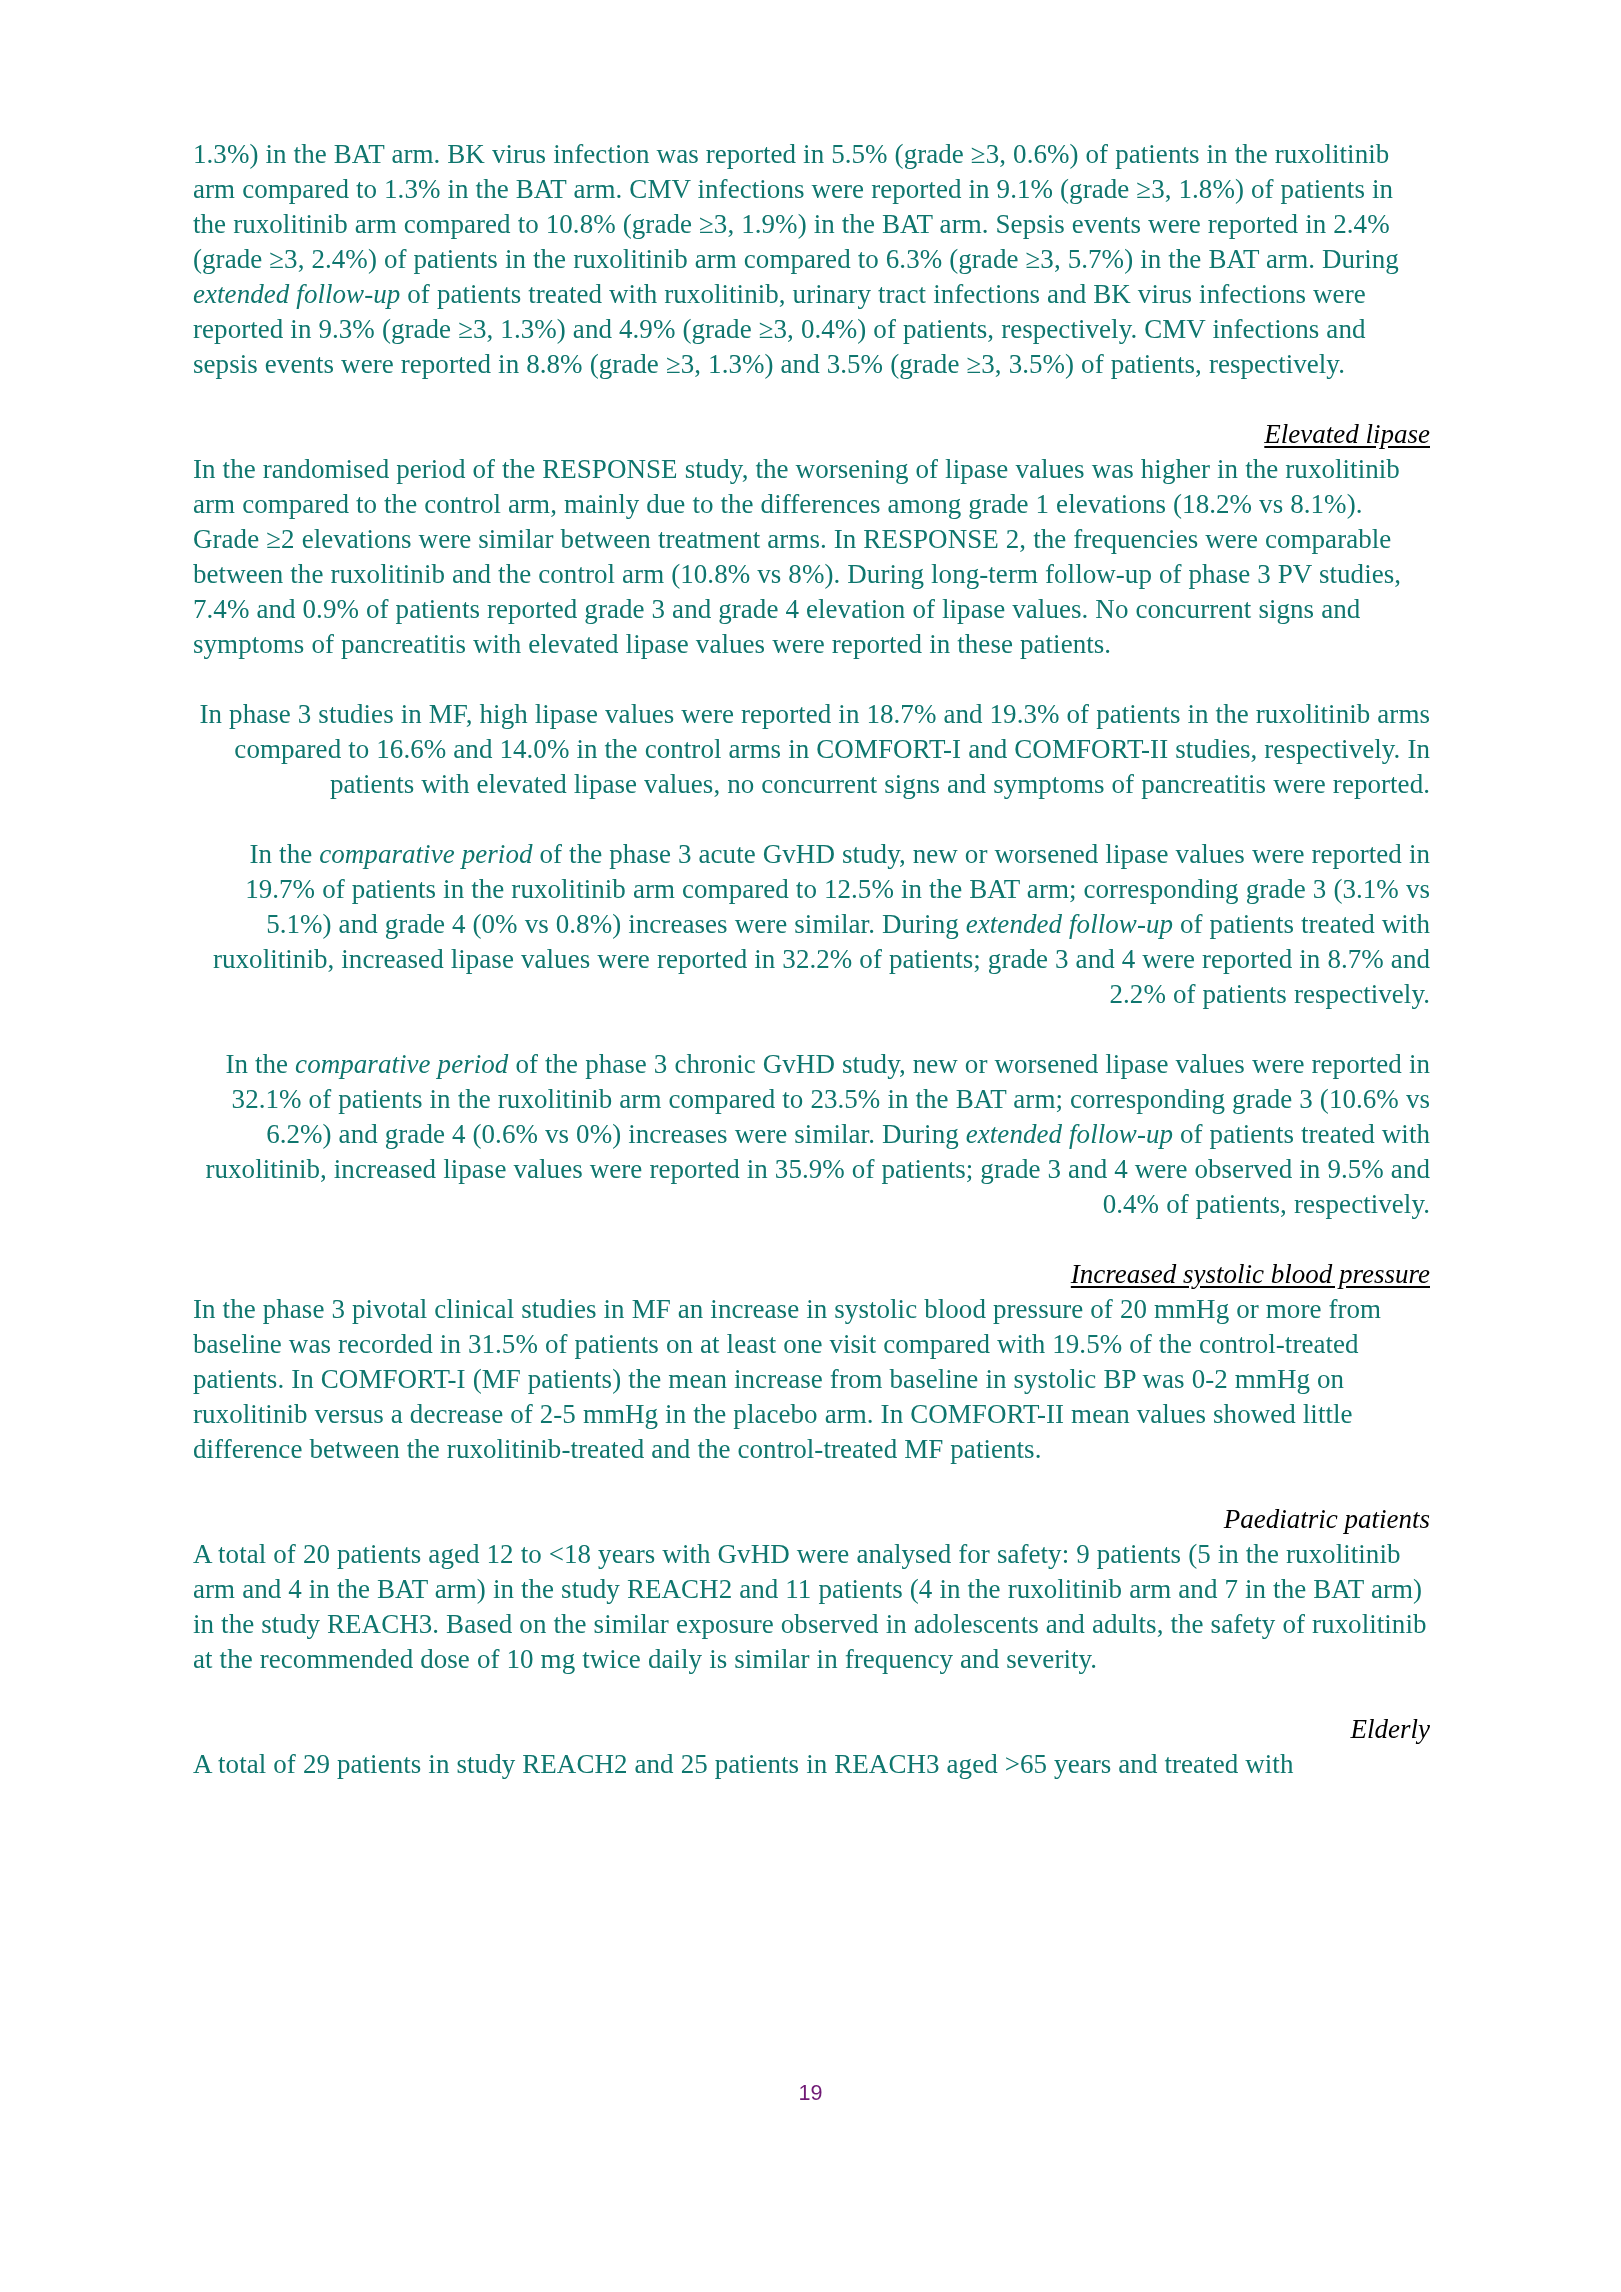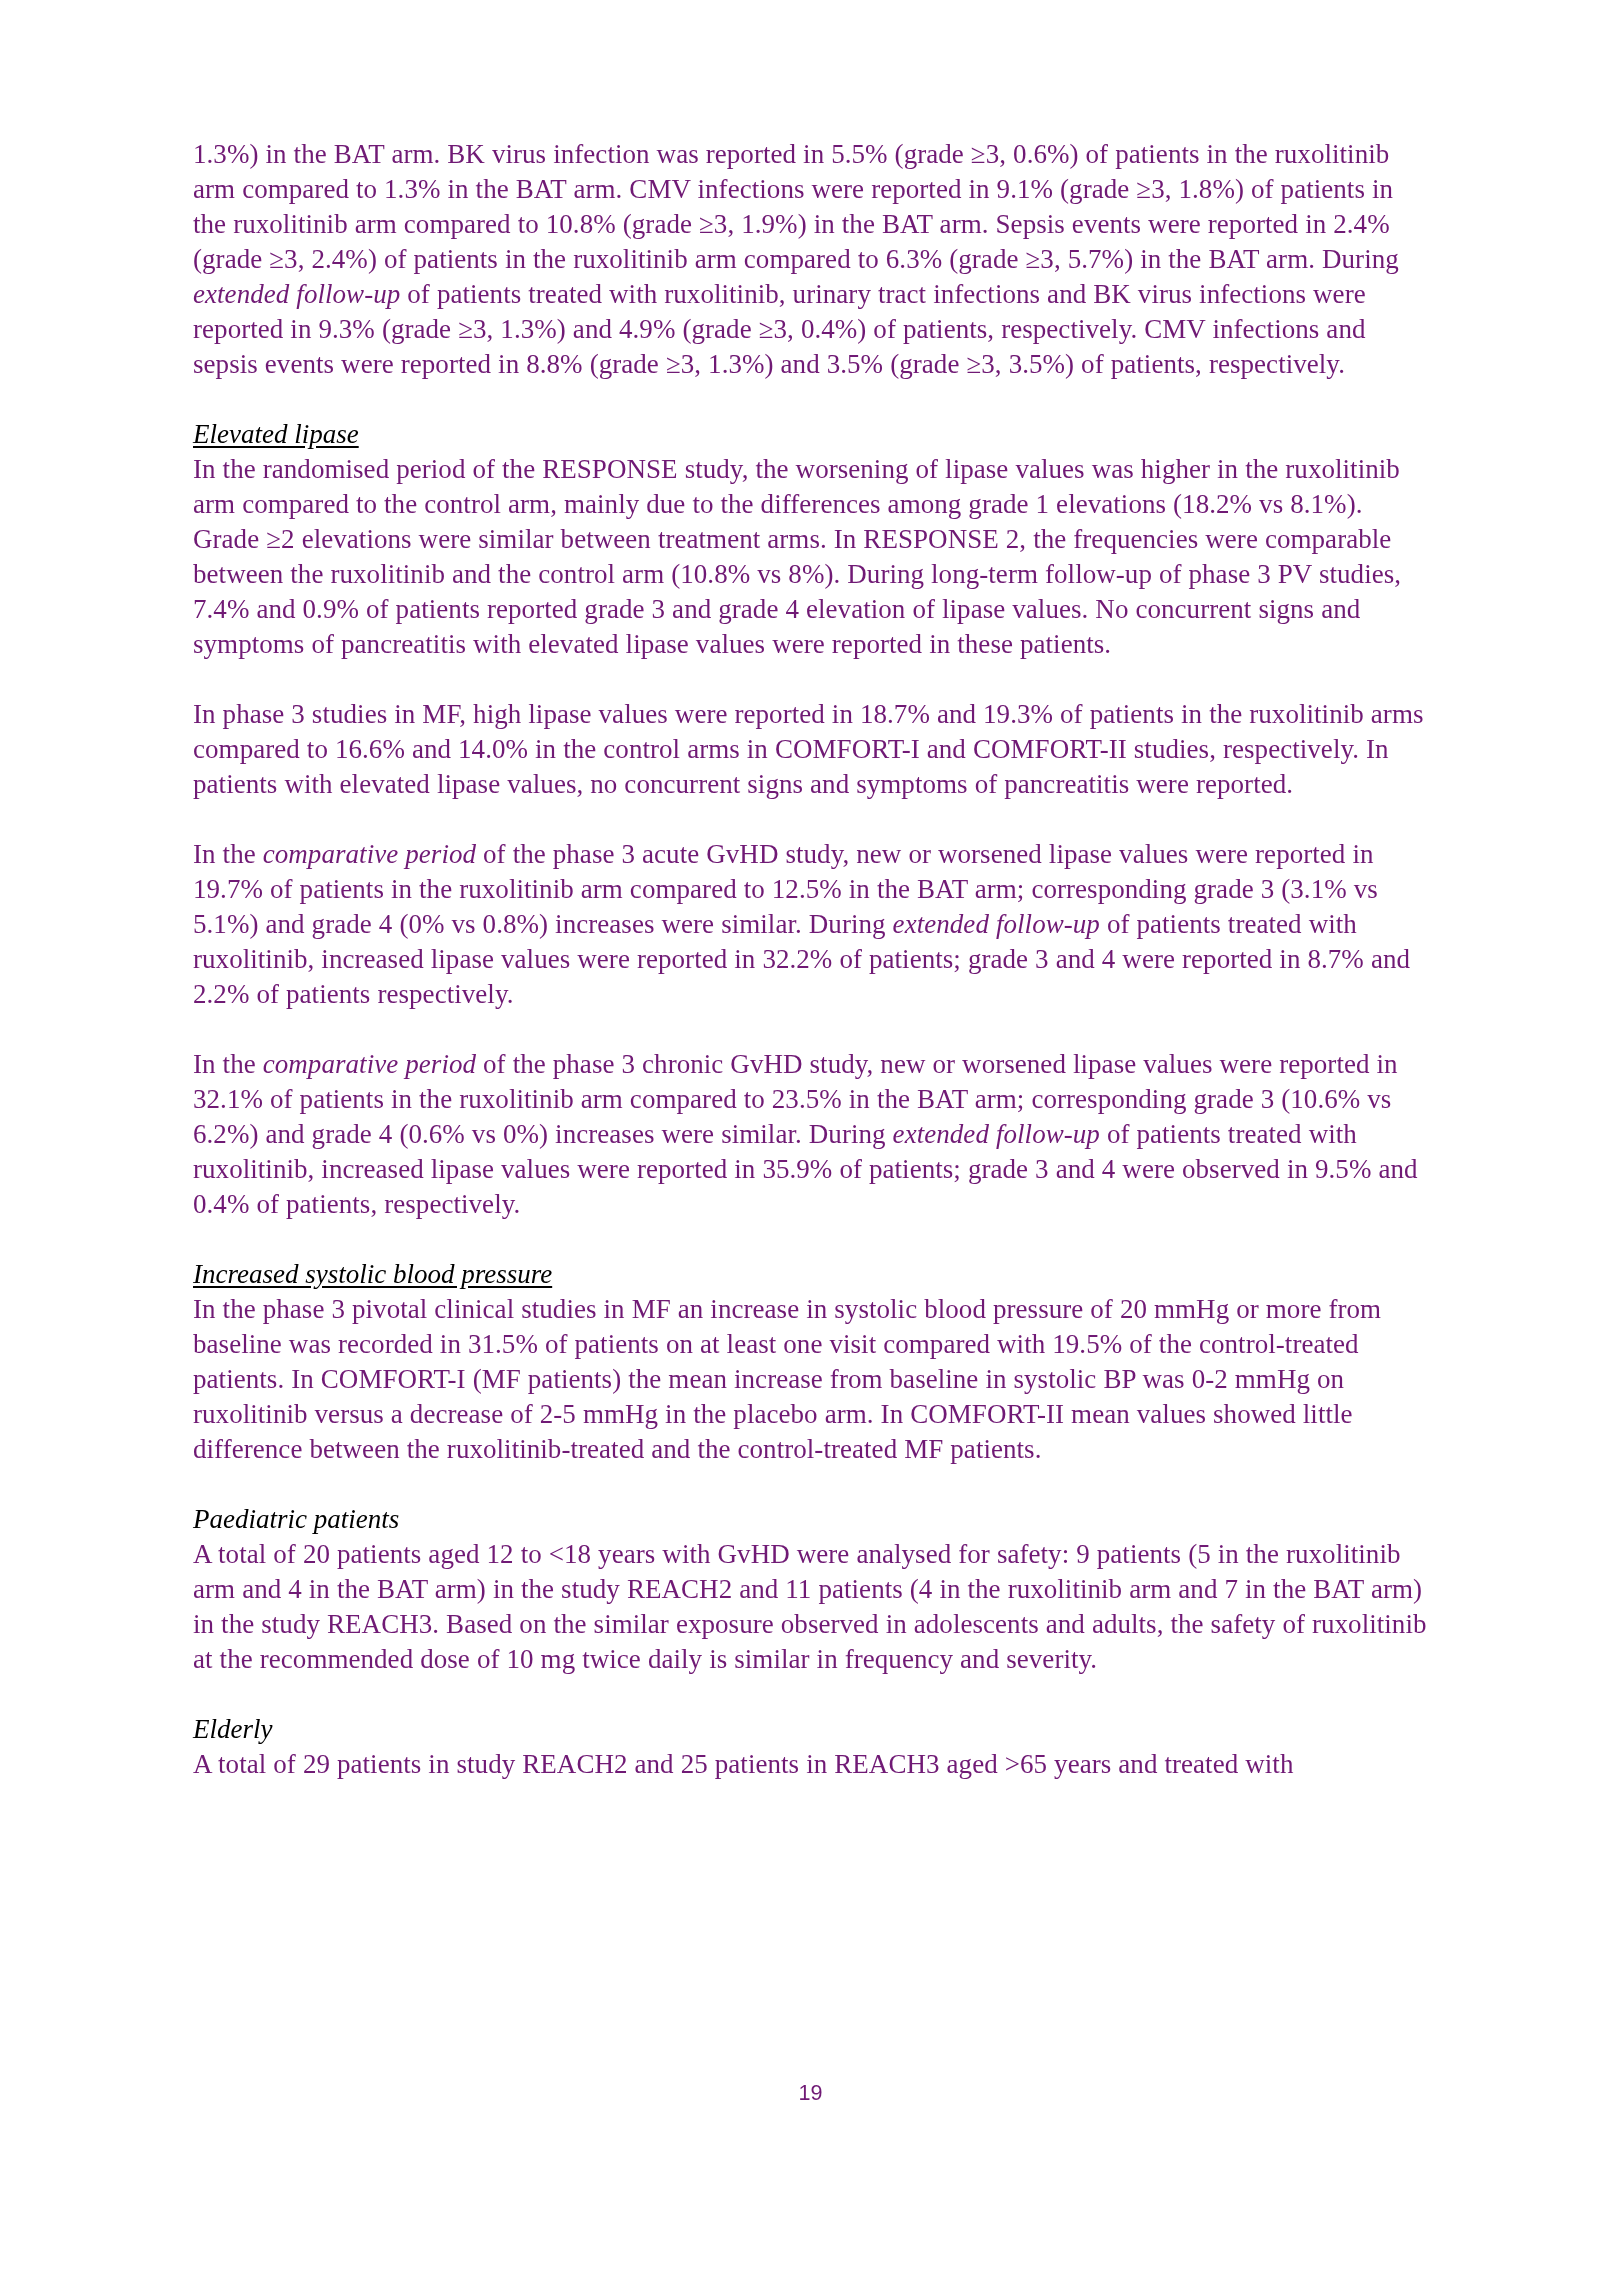--- a/index.html
+++ b/index.html
@@ -22,26 +22,27 @@
     position: absolute;
     left: 193px;
     top: 137px;
     width: 1237px;
   }
   p.body {
     margin: 0 0 0 0;
     font-size: 27px;
     line-height: 35px;
     text-align: left;
-    color: #701a75;
+    color: #0f766e;
     letter-spacing: 0.05px;
     word-spacing: 0.2px;
   }
   p.gap {
     margin-top: 35px;
+    text-align: right;
   }
   .heading-u {
     font-style: italic;
     text-decoration: underline;
     text-underline-offset: 2.9px;
   }
   .heading-i {
     font-style: italic;
   }
   em {

